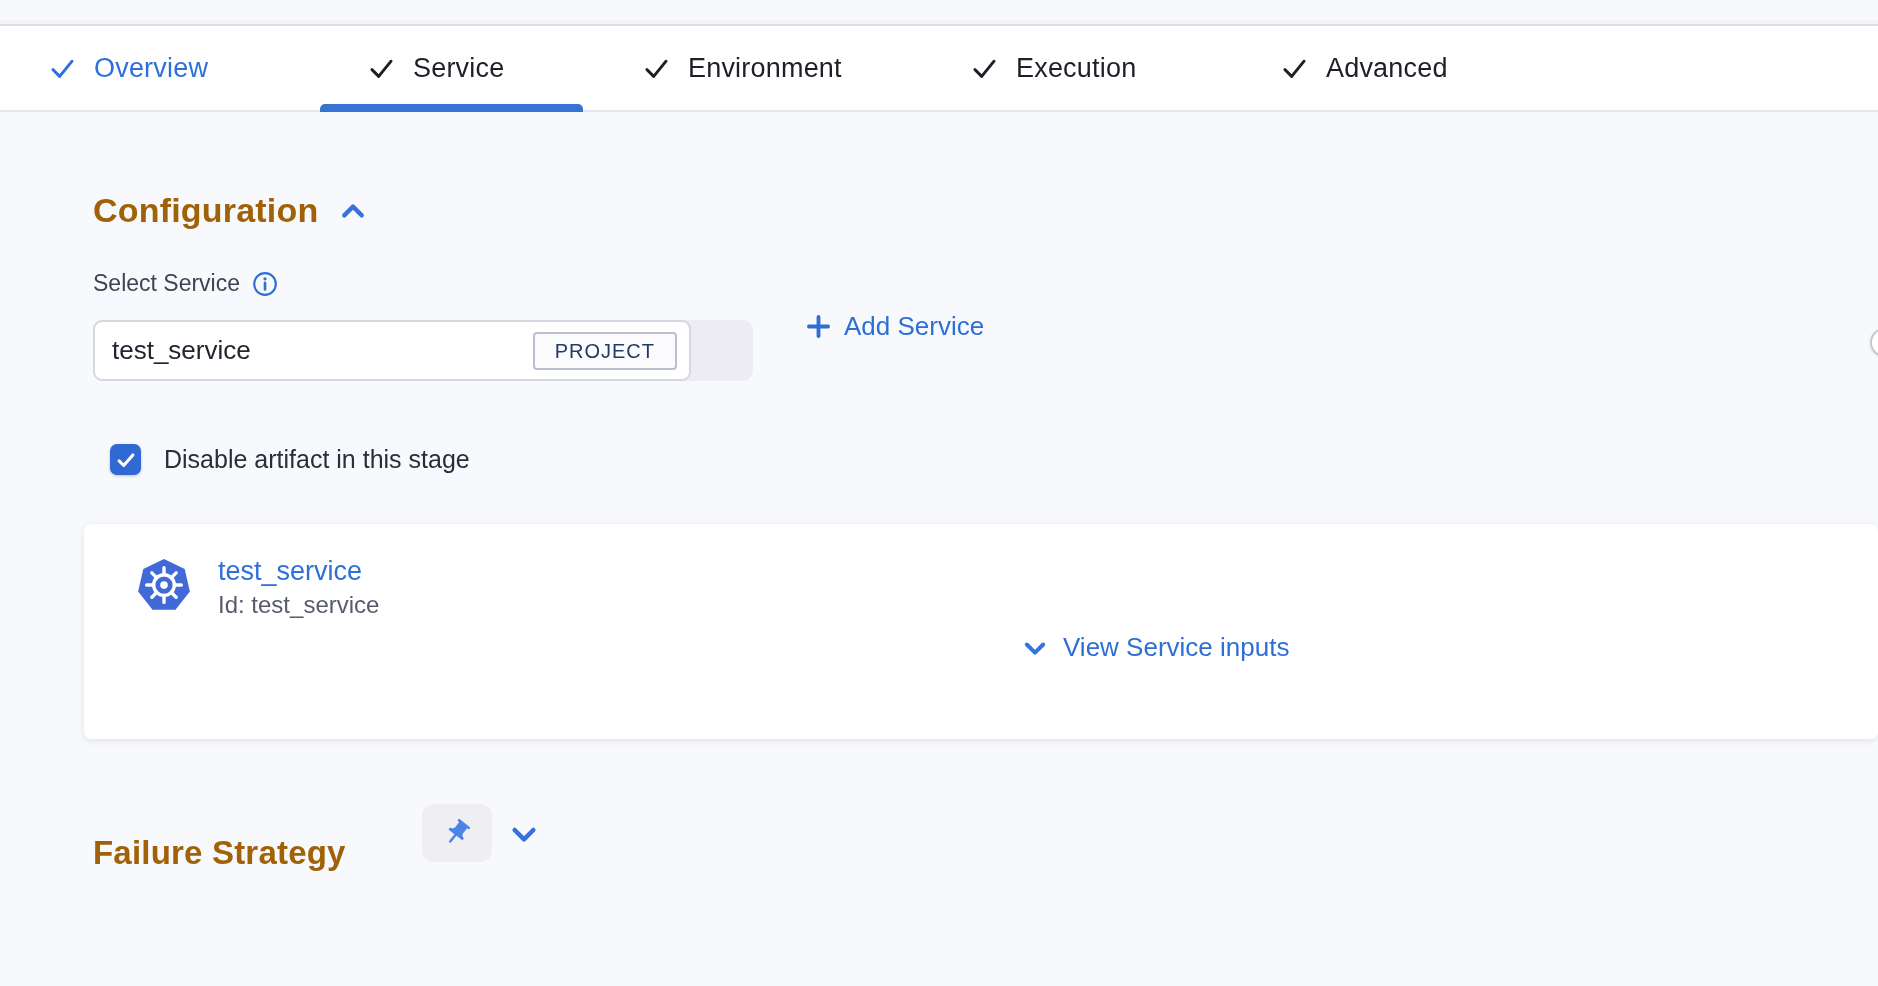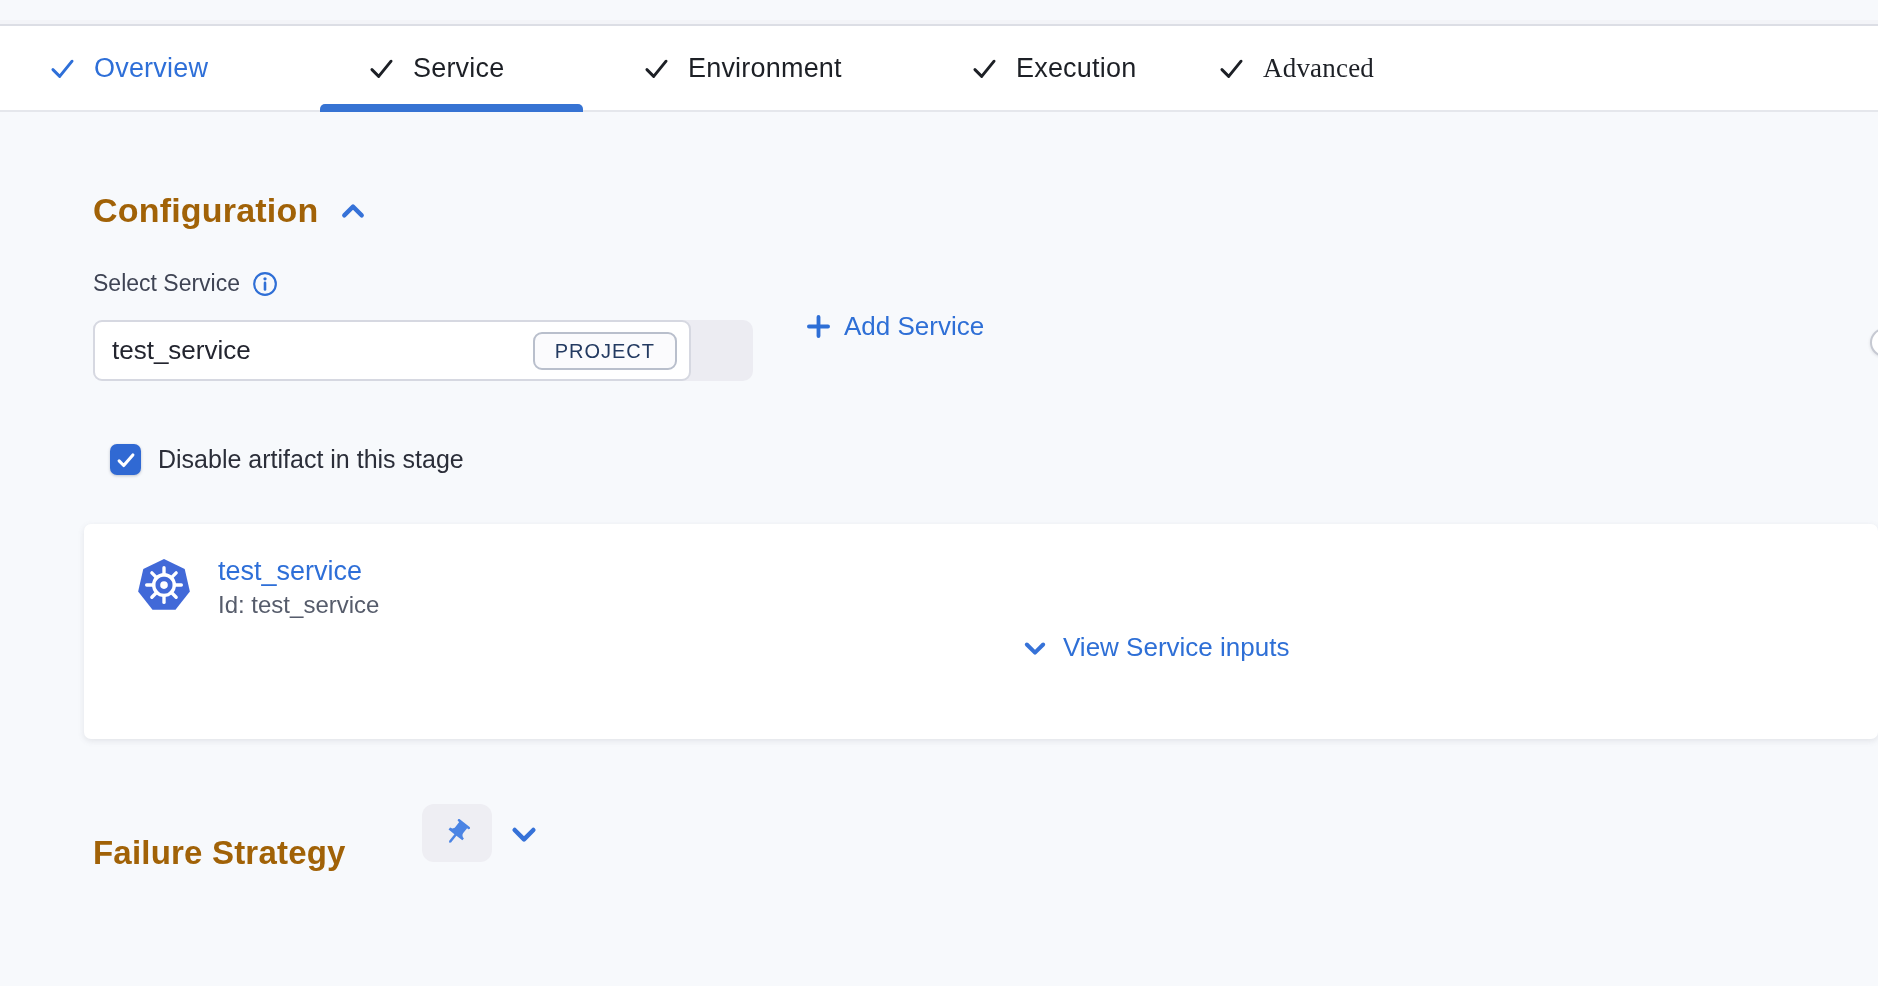--- a/index.html
+++ b/index.html
@@ -55,42 +55,42 @@
   }
   .select-field input {
     border:none; outline:none; background:transparent;
     font-family:"Liberation Sans", sans-serif;
     font-size:26px; color:#23252f;
     margin-left:17px; width:370px;
   }
   .scope-badge {
     position:absolute; right:12px; top:10px; height:38px;
     padding:0 20px; display:flex; align-items:center;
-    border:2px solid #b9bfcc; border-radius:9px; background:#fbfbfd;
+    border:2px solid #b9bfcc; border-radius:4px; background:#fbfbfd;
     font-size:20px; font-weight:500; letter-spacing:1px; color:#233a61;
   }
   .pin-btn {
     position:absolute; display:flex; align-items:center; justify-content:center;
     background:transparent; border:none; cursor:pointer;
   }
   .pin-btn .pin-icon { transform:rotate(38deg); }
   .pin-btn .pin-icon path { fill:#4b84e4; }
   .pin-btn-1 { left:702px; top:300px; width:51px; height:61px; }
   .pin-btn-2 { left:422px; top:804px; width:70px; height:58px; background:#eeeef3; border-radius:12px; }
 
   .link-btn {
     position:absolute; display:flex; align-items:center; gap:12px;
     background:none; border:none; cursor:pointer;
     color:#2e6fd6; font-family:"Liberation Sans", sans-serif;
     font-size:26px; font-weight:400;
   }
   .plus-icon path { fill:none; stroke:#2e6fd6; stroke-width:3.4; stroke-linecap:round; }
 
   
-  .checkbox-row { left:110px; top:424px; display:flex; align-items:center; gap:17px; }
+  .checkbox-row { left:110px; top:424px; display:flex; align-items:center; gap:23px; }
   .checkbox {
     width:31px; height:31px; border-radius:7px; background:#3069d3;
     display:flex; align-items:center; justify-content:center;
     box-shadow:0 1px 3px rgba(20,30,60,.25); cursor:pointer;
   }
   .checkbox svg polyline { fill:none; stroke:#ffffff; stroke-width:3.4; stroke-linecap:round; stroke-linejoin:round; }
   .checkbox-label { font-size:25px; color:#2b2e39; }
 
   
   .service-card {
@@ -136,21 +136,21 @@
         <polyline points="3.5,13 9.5,19 20.5,5.5"></polyline>
       </svg>
     <span class="tab-label">Environment</span>
   </div>
   <div class="tab" style="left:971px;">
     <svg class="check-icon" viewBox="0 0 24 24" width="27" height="27">
         <polyline points="3.5,13 9.5,19 20.5,5.5"></polyline>
       </svg>
     <span class="tab-label">Execution</span>
   </div>
-  <div class="tab" style="left:1218px;font-family:Liberation Serif, serif;">
+  <div class="tab" style="left:1281px;">
     <svg class="check-icon" viewBox="0 0 24 24" width="27" height="27">
         <polyline points="3.5,13 9.5,19 20.5,5.5"></polyline>
       </svg>
     <span class="tab-label">Advanced</span>
   </div>
 </div>
 <div class="abs tab-underline"></div>
 
 <div class="abs" style="left:93px; top:171px; display:flex; align-items:center; gap:20px;">
   <span class="section-title">Configuration</span>

